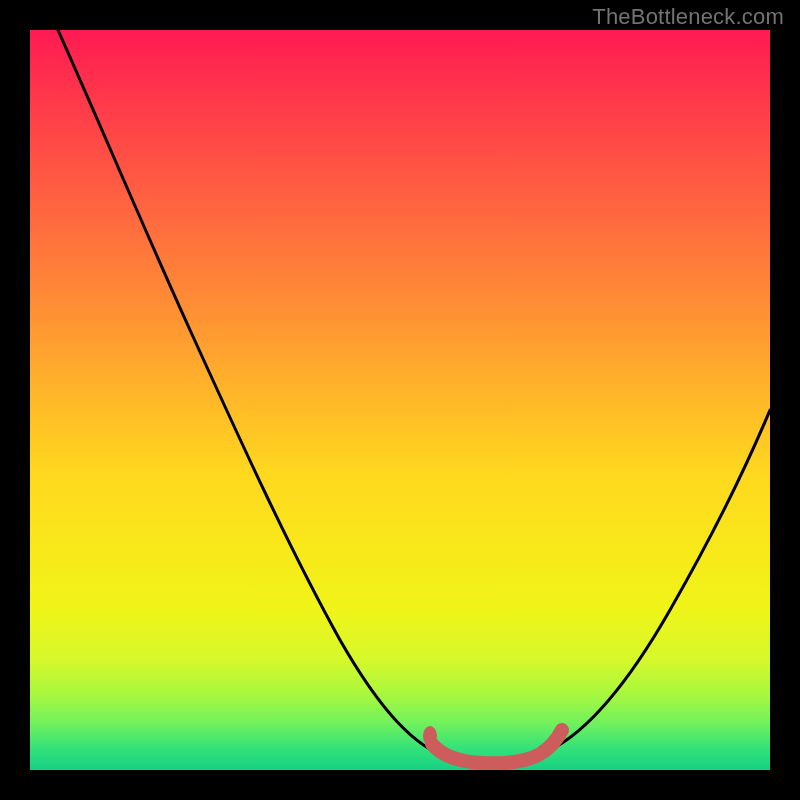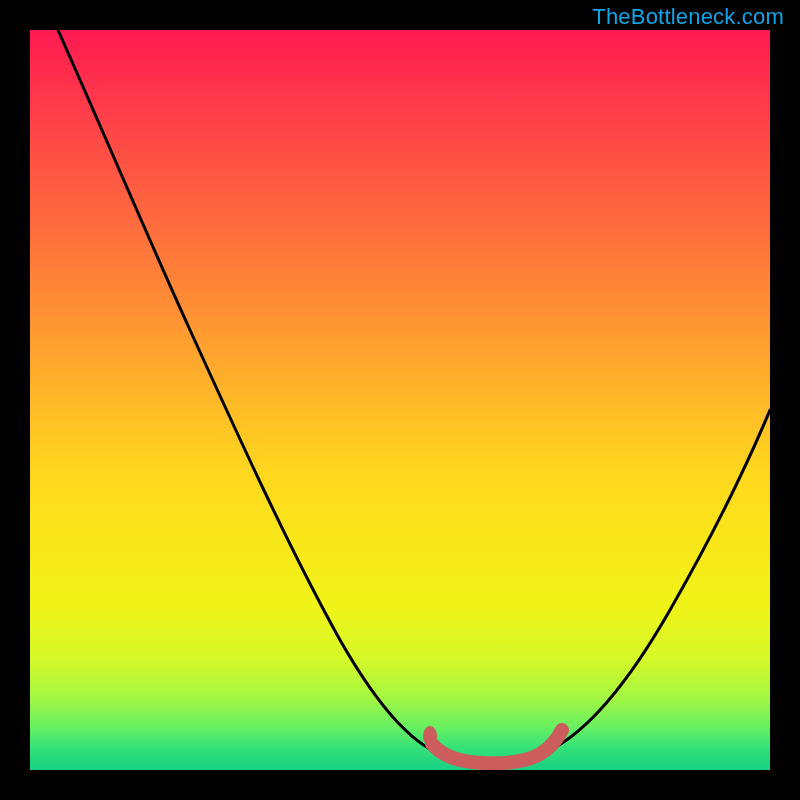--- a/index.html
+++ b/index.html
@@ -44,21 +44,21 @@
     position: absolute;
     left: 0;
     top: 0;
     width: 740px;
     height: 740px;
   }
   .attribution {
     position: absolute;
     top: 4px;
     right: 16px;
-    color: #0ea5e9;
+    color: #737373;
     font-size: 22px;
     letter-spacing: 0.2px;
     user-select: none;
   }
 </style>
 </head>
 <body>
 
 <div class="stage">
 

